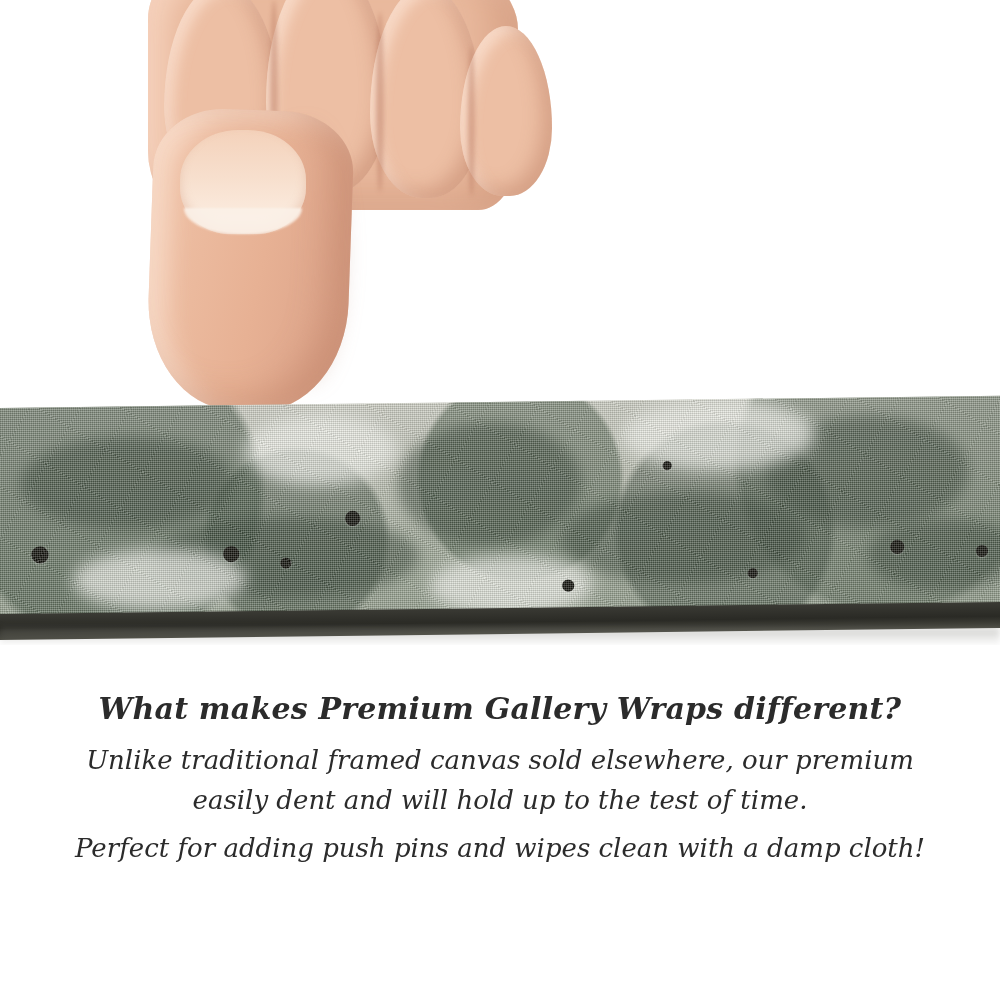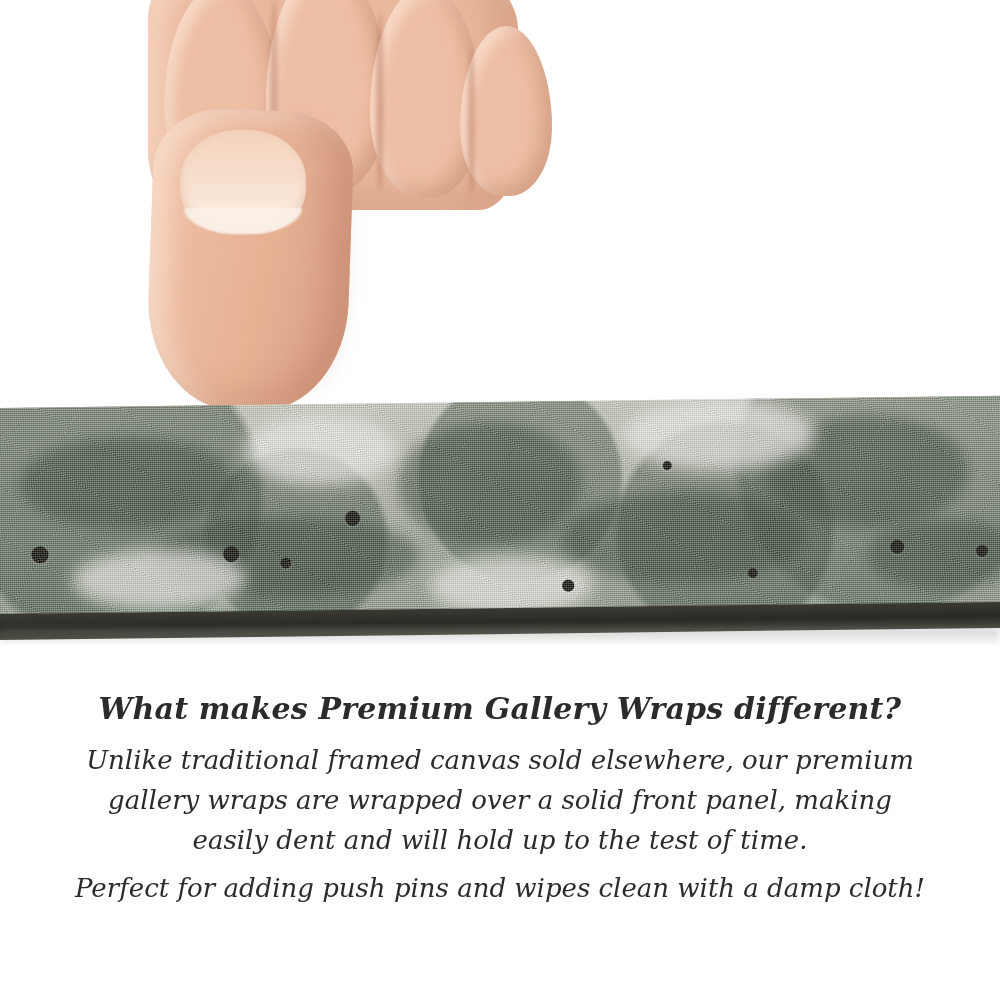--- a/index.html
+++ b/index.html
@@ -271,18 +271,17 @@
       <div class="canvas-texture"></div>
     </div>
 
     <div class="panel-edge"></div>
     <div class="panel-shadow"></div>
   </div>
 
   <div class="caption">
     <p class="caption-heading">What makes Premium Gallery Wraps different?</p>
     <p class="caption-line">Unlike traditional framed canvas sold elsewhere, our premium</p>
-    <p class="caption-line">gallery wraps are wrapped over a solid front panel, making</p>
     <p class="caption-line">easily dent and will hold up to the test of time.</p>
     <p class="caption-line caption-last">Perfect for adding push pins and wipes clean with a damp cloth!</p>
   </div>
 
 </div>
 
 </body></html>

